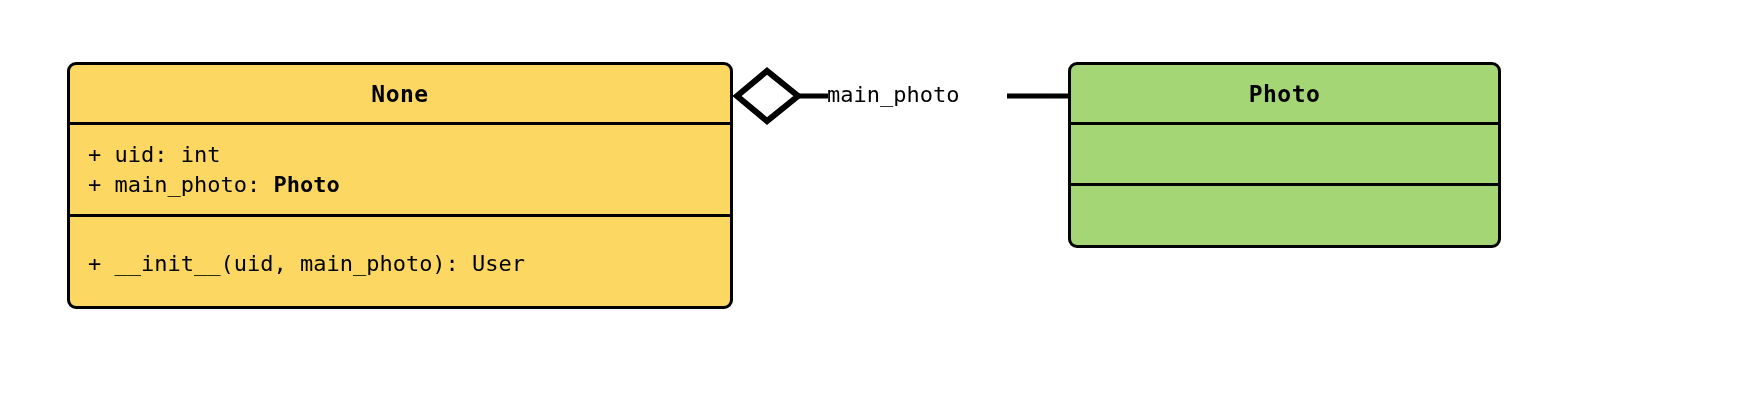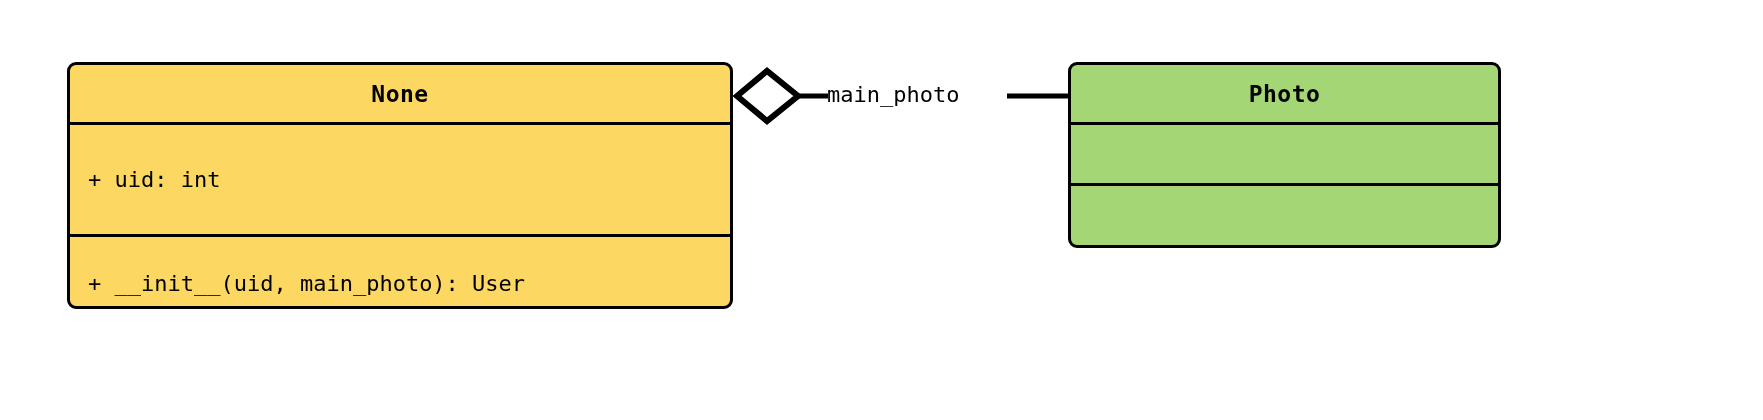--- a/index.html
+++ b/index.html
@@ -69,21 +69,21 @@
 
   
   #user-class {
     left: 67px;
     top: 62px;
     width: 666px;
     height: 247px;
     background: #fcd862;
   }
   #user-title       { height: 57px; }
-  #user-attributes  { height: 112px; }
+  #user-attributes  { height: 92px; }
   #user-methods     { height: 96px; }
 
   
   #photo-class {
     left: 1068px;
     top: 62px;
     width: 433px;
     height: 186px;
     background: #a4d675;
   }
@@ -113,20 +113,21 @@
 </head>
 <body>
 
 <div id="diagram-canvas">
 
   <div class="uml-class" id="user-class">
     <div class="uml-compartment uml-title" id="user-title">None</div>
 
     <div class="uml-compartment uml-members" id="user-attributes">
       <div class="uml-member">+ uid: int</div>
+      <div class="uml-member"><span>+ main_photo: </span><b>Photo</b></div>
     </div>
 
     <div class="uml-compartment uml-members" id="user-methods">
       <div class="uml-member">+ __init__(uid, main_photo): User</div>
     </div>
   </div>
 
   <div class="uml-class" id="photo-class">
     <div class="uml-compartment uml-title" id="photo-title">Photo</div>
 

